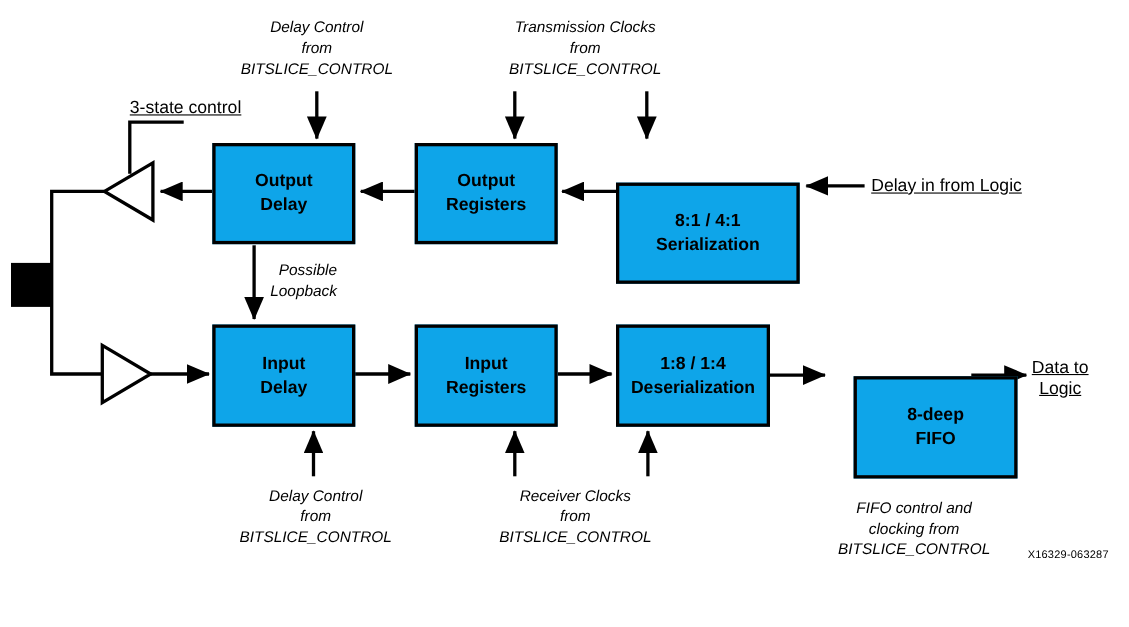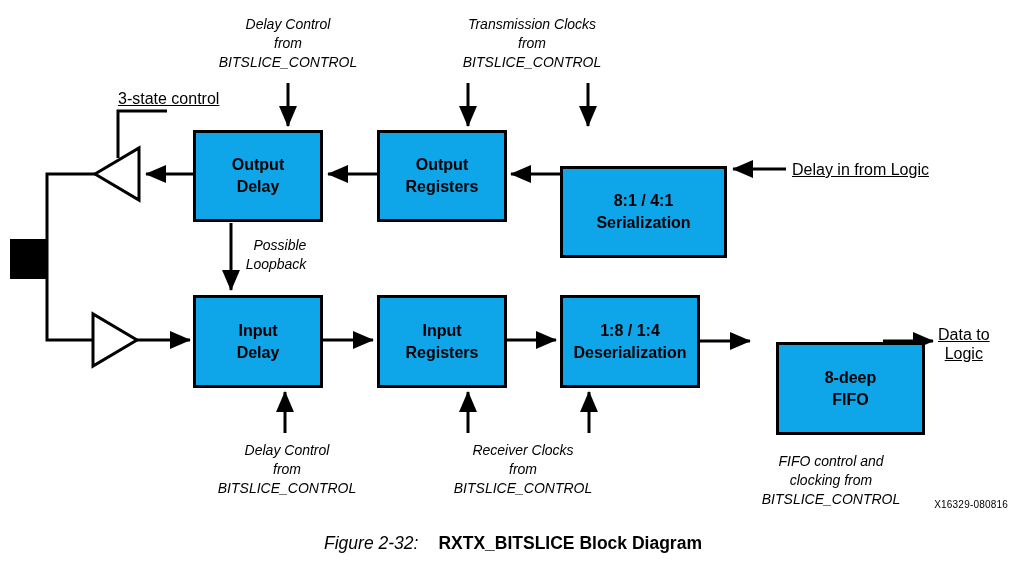--- a/index.html
+++ b/index.html
@@ -138,19 +138,16 @@
 BITSLICE_CONTROL</div>
   <div class="lbl" style="left:523px; top:441px;text-align:center;">Receiver Clocks
 from
 BITSLICE_CONTROL</div>
   <div class="lbl" style="left:831px; top:452px;">FIFO control and
 clocking from
 BITSLICE_CONTROL</div>
   <div class="lbl-left" style="left:938px; top:325px;">Data to
 Logic</div>
 
-  <div class="doc-id">X16329-080816</div>
+  <div class="doc-id">X16329-063287</div>
 
-  <div class="caption">
-    <span class="fig-label">Figure 2-32:</span><span class="fig-title">RXTX_BITSLICE Block Diagram</span>
-  </div>
 
 </div>
 
 </body></html>

